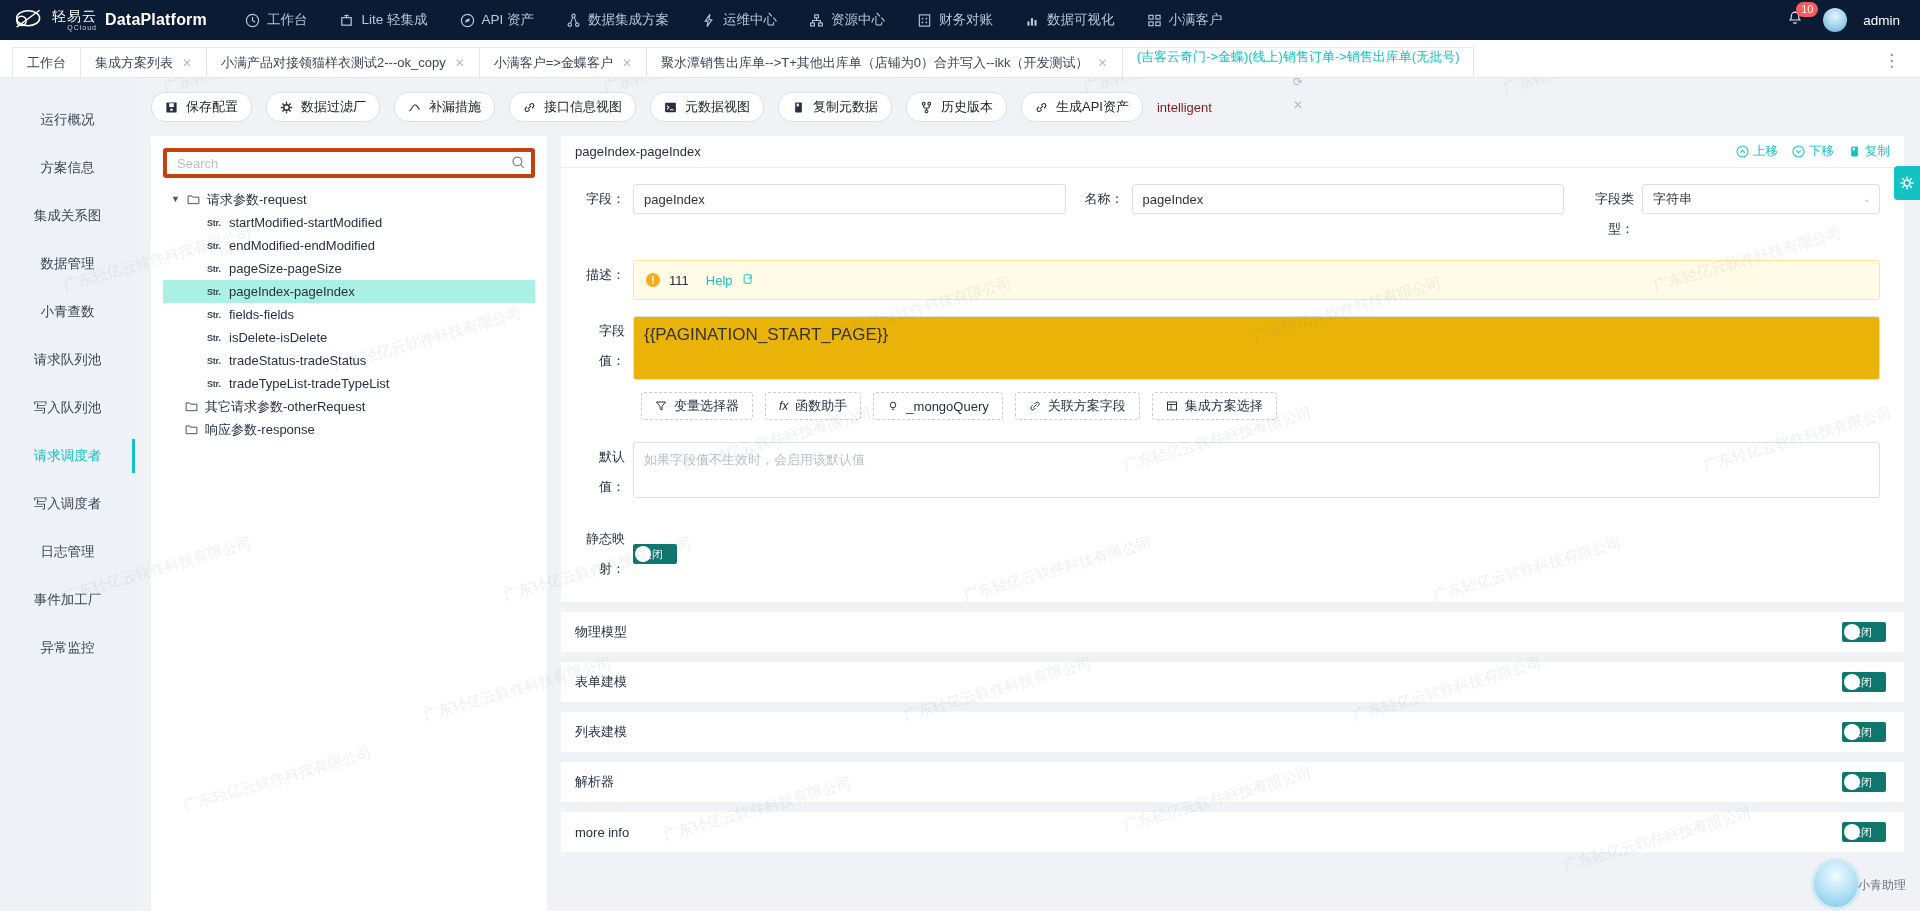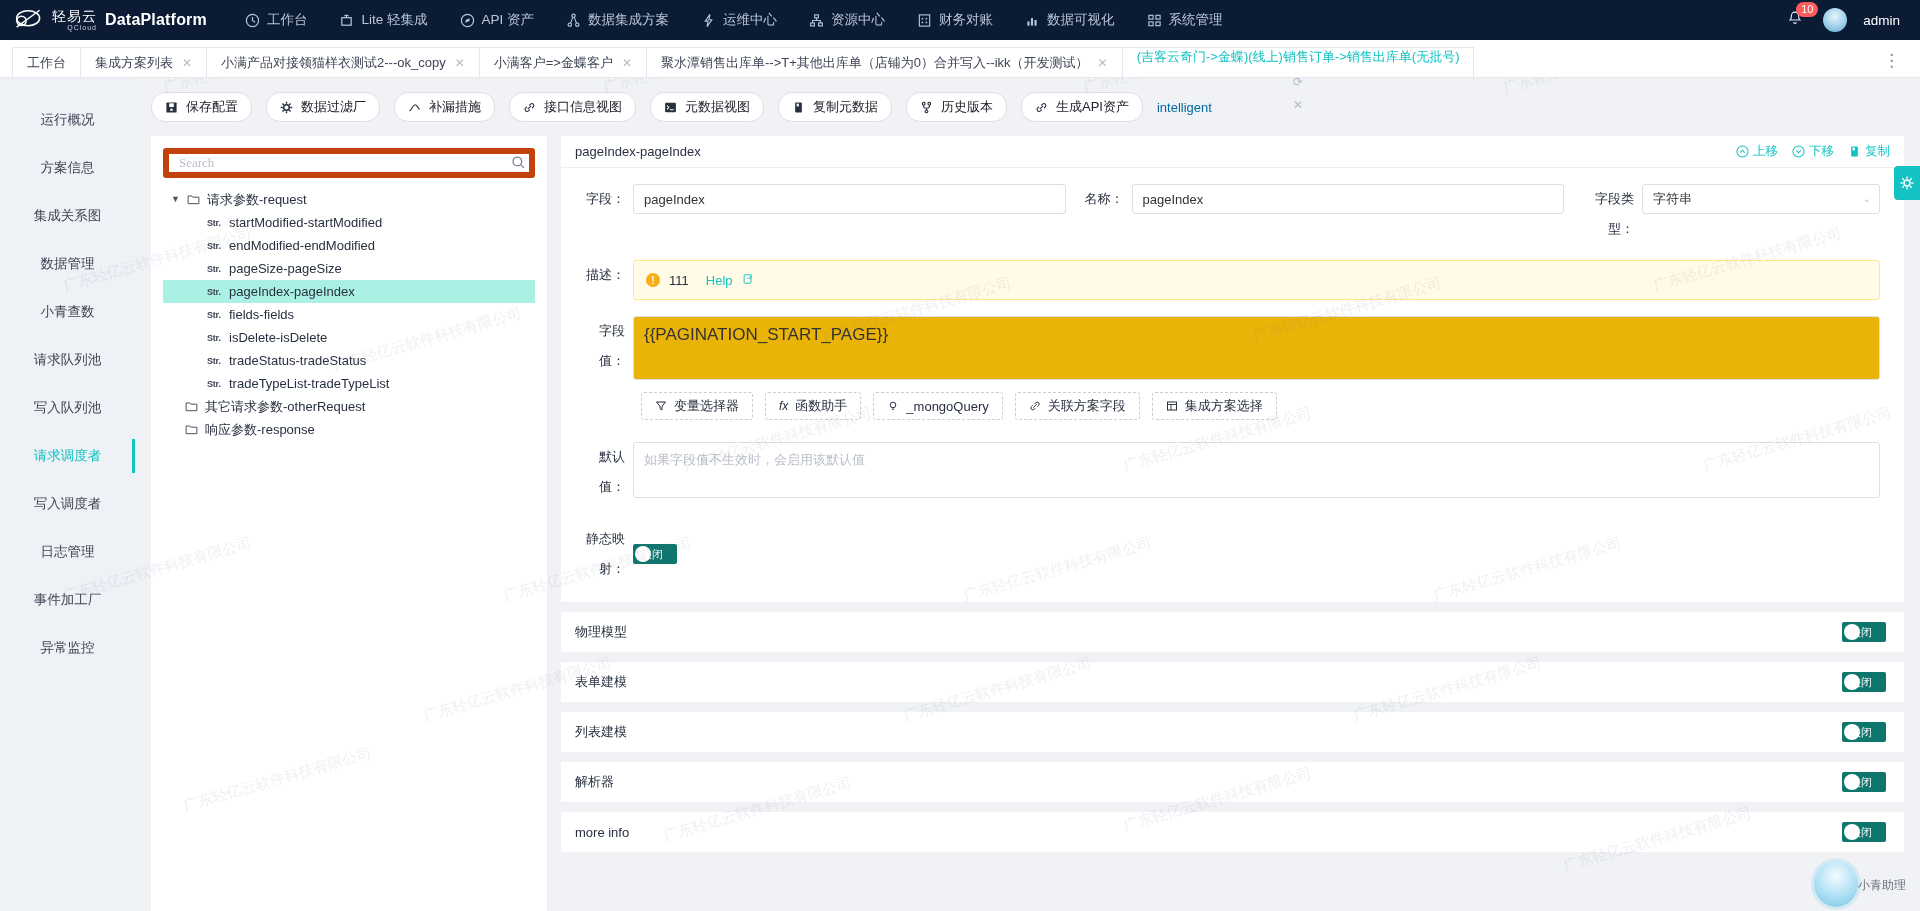--- a/index.html
+++ b/index.html
@@ -61,31 +61,31 @@
 
   
   .content { flex: 1; padding: 14px 16px 0 16px; display: flex; flex-direction: column;
              position: relative; min-width: 0; }
 
   .toolbar { display: flex; align-items: center; gap: 14px; margin-bottom: 14px; flex: none; }
   .tbtn { display: flex; align-items: center; gap: 8px; height: 30px; padding: 0 13px;
           background: #fff; border: 1px solid #dcdfe6; border-radius: 14px;
           font-size: 13px; color: #20232b; cursor: pointer; white-space: nowrap; }
   .tbtn svg { width: 13px; height: 13px; display: block; }
-  .tb-note { color: #0369a1; font-size: 13px; cursor: pointer; }
+  .tb-note { color: #7f1d1d; font-size: 13px; cursor: pointer; }
 
   .panes { display: flex; gap: 14px; flex: 1; min-height: 0; }
 
   
   .tree-pane { width: 396px; flex: none; background: #fff; padding: 12px;
                display: flex; flex-direction: column; }
   .search-row { position: relative; margin-bottom: 10px; }
-  .search-row input { width: 100%; height: 30px; border: 6px solid #c2410c; border-radius: 3px;
+  .search-row input { width: 100%; height: 30px; border: 4px solid #c2410c; border-radius: 3px;
                padding: 0 30px 0 10px; font-size: 13px; color: #333; outline: none;
-               font-family: Liberation Serif, serif; }
+               font-family: Liberation Sans, sans-serif; }
   .search-row input::placeholder { color: #b9bec9; }
   .search-ico { position: absolute; right: 9px; top: 7px; cursor: pointer; }
   .search-ico svg { width: 15px; height: 15px; display: block; }
 
   .tree { overflow: auto; }
   .tnode { display: flex; align-items: center; height: 23px; font-size: 13px;
            color: #27303f; cursor: pointer; padding-left: 8px; }
   .tnode.sel { background: #aaf0e4; }
   .caret { width: 16px; flex: none; color: #555; font-size: 9px; line-height: 1; }
   .ficon { width: 20px; flex: none; display: flex; align-items: center; }
@@ -251,21 +251,21 @@
       </svg>
     <span>数据可视化</span>
   </div>
   <div class="navitem">
     <svg viewBox="0 0 16 16">
         <rect x="2" y="2.5" width="4.5" height="4" fill="none" stroke="#b9c6d8" stroke-width="1.2"></rect>
         <rect x="9.5" y="2.5" width="4.5" height="4" fill="none" stroke="#b9c6d8" stroke-width="1.2"></rect>
         <rect x="2" y="9.5" width="4.5" height="4" fill="none" stroke="#b9c6d8" stroke-width="1.2"></rect>
         <rect x="9.5" y="9.5" width="4.5" height="4" fill="none" stroke="#b9c6d8" stroke-width="1.2"></rect>
       </svg>
-    <span>系统管理</span>
+    <span>小满客户</span>
   </div>
 
   <div class="nav-right">
     <div class="bell-wrap">
       <svg viewBox="0 0 22 22" style="width:20px;height:20px">
         <path d="M11 3.5c-2.5 0-4 1.9-4 4.3 0 3.2-1.3 4.3-1.3 4.3h10.6s-1.3-1.1-1.3-4.3c0-2.4-1.5-4.3-4-4.3z" fill="none" stroke="#d9e2ee" stroke-width="1.3"></path>
         <path d="M9.3 14.6a1.8 1.8 0 003.4 0" fill="none" stroke="#d9e2ee" stroke-width="1.3"></path>
       </svg>
       <span class="badge">10</span>
     </div>

